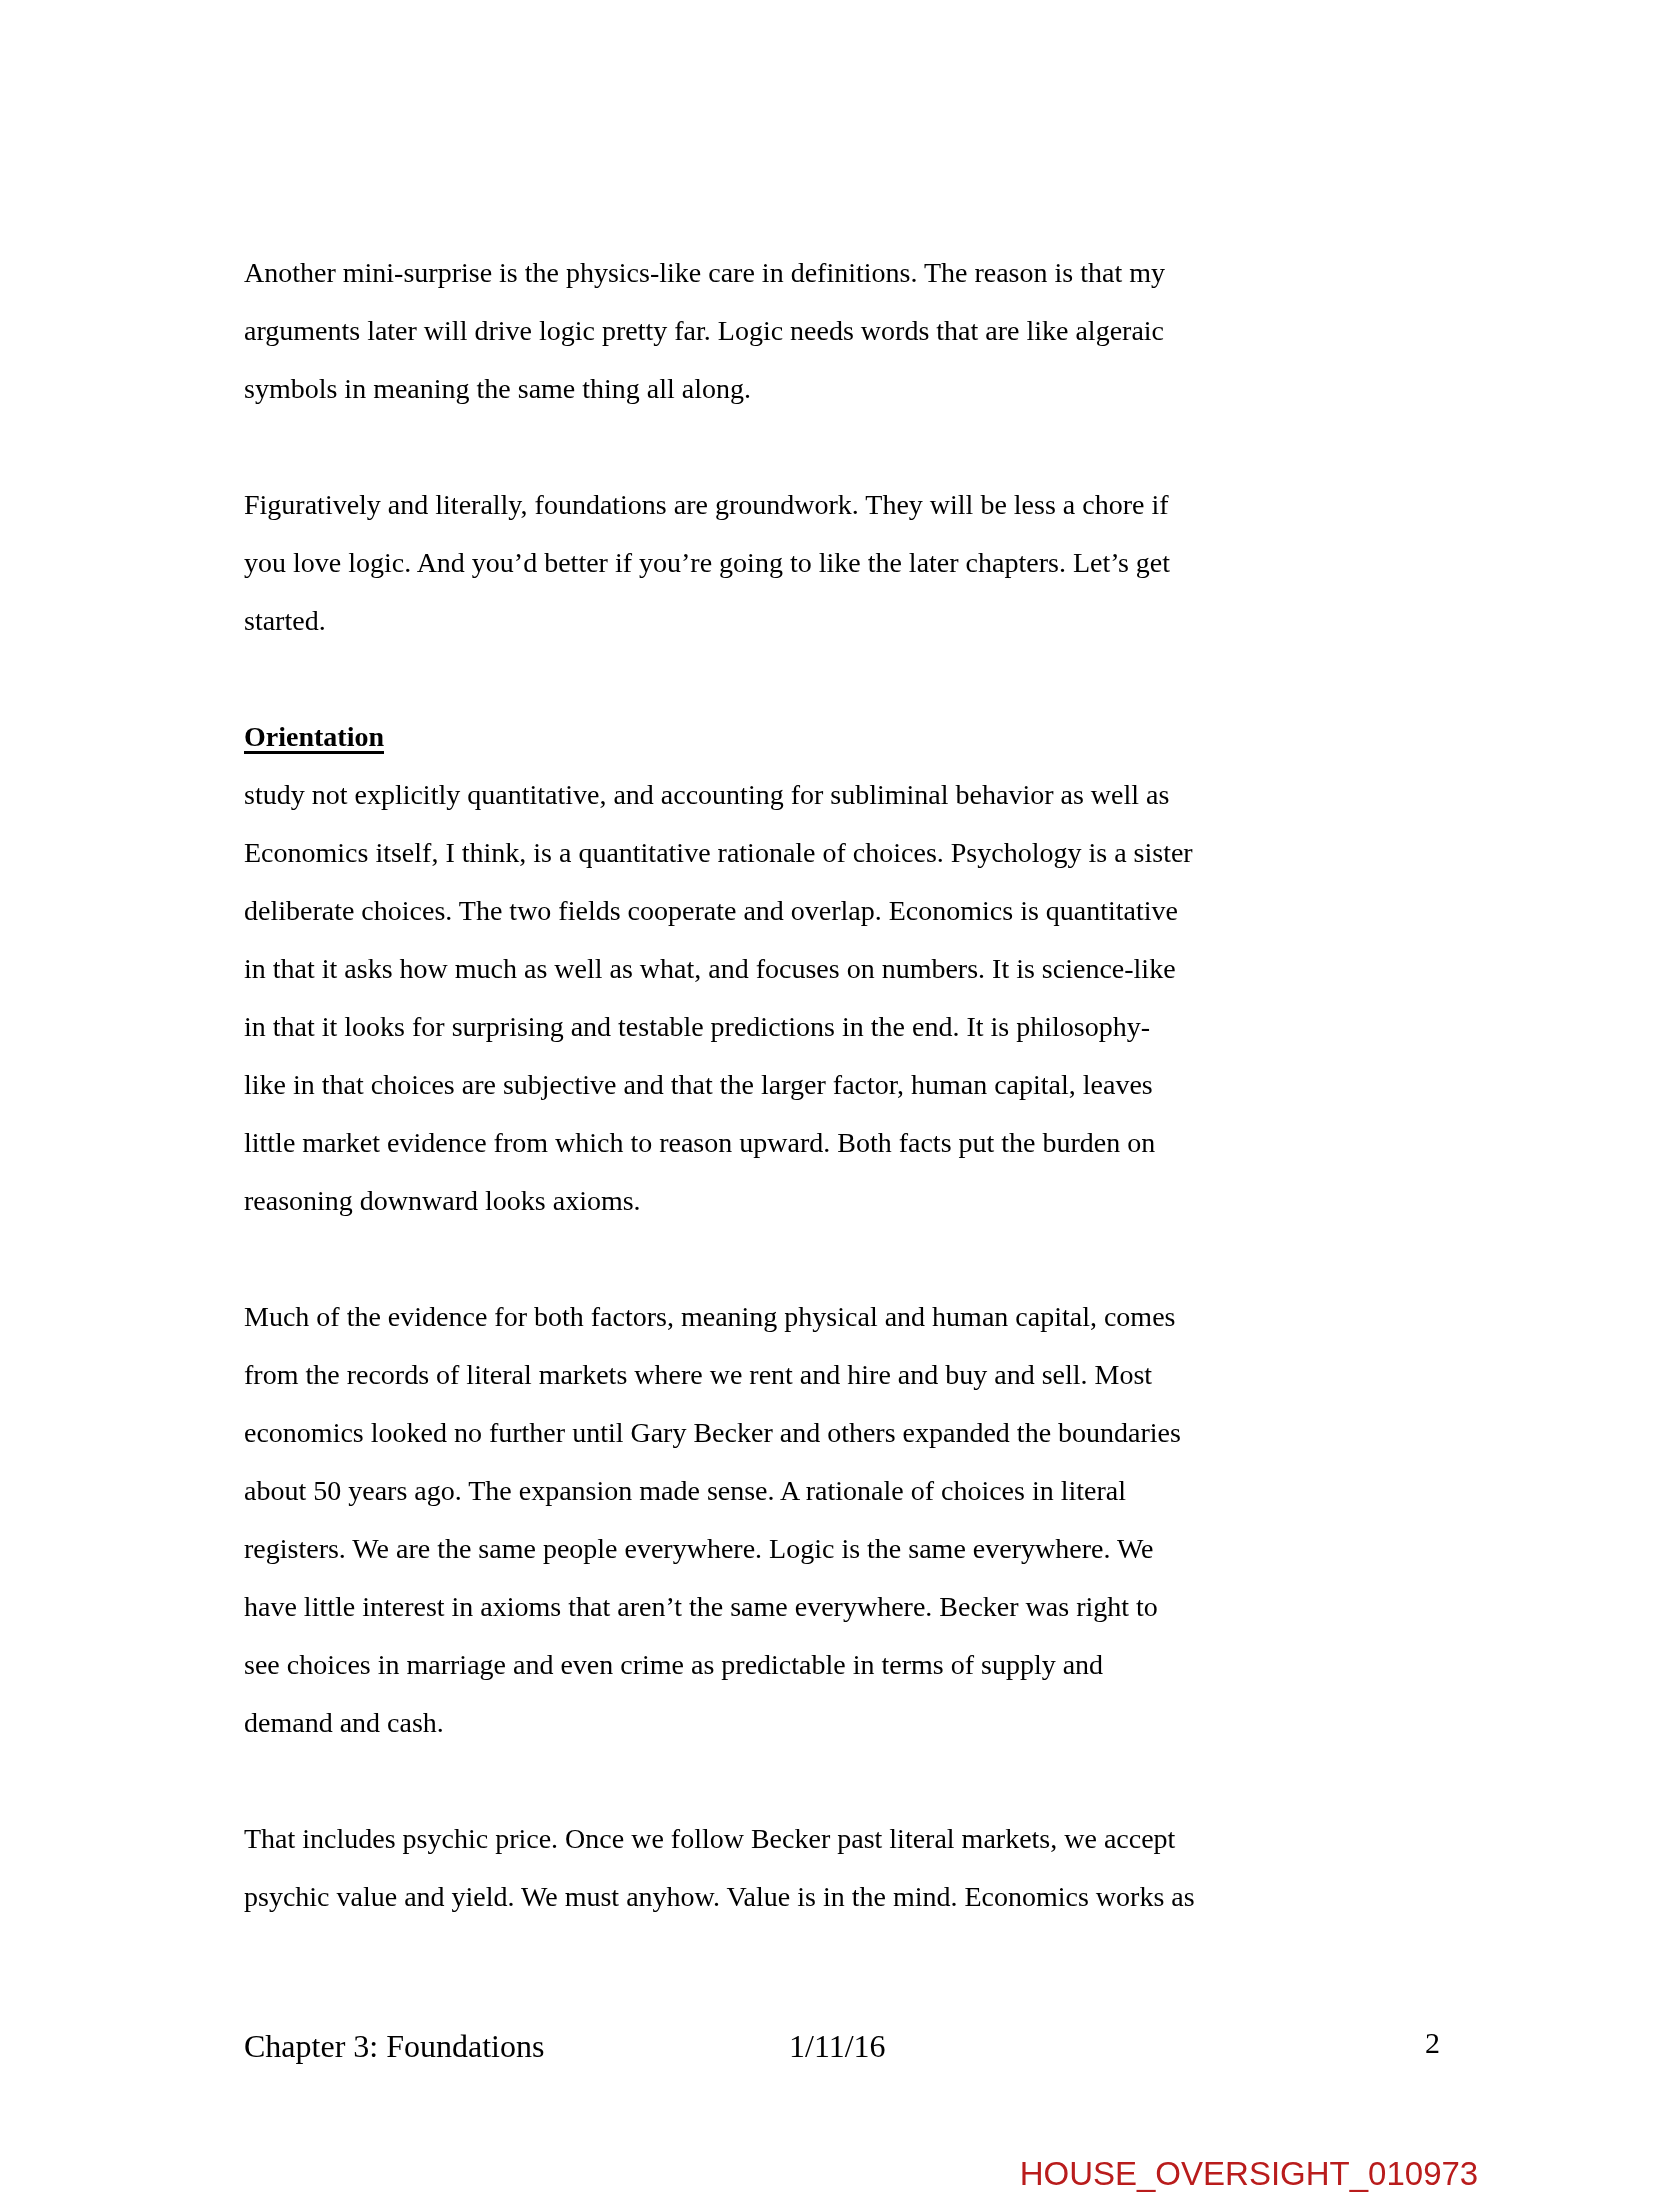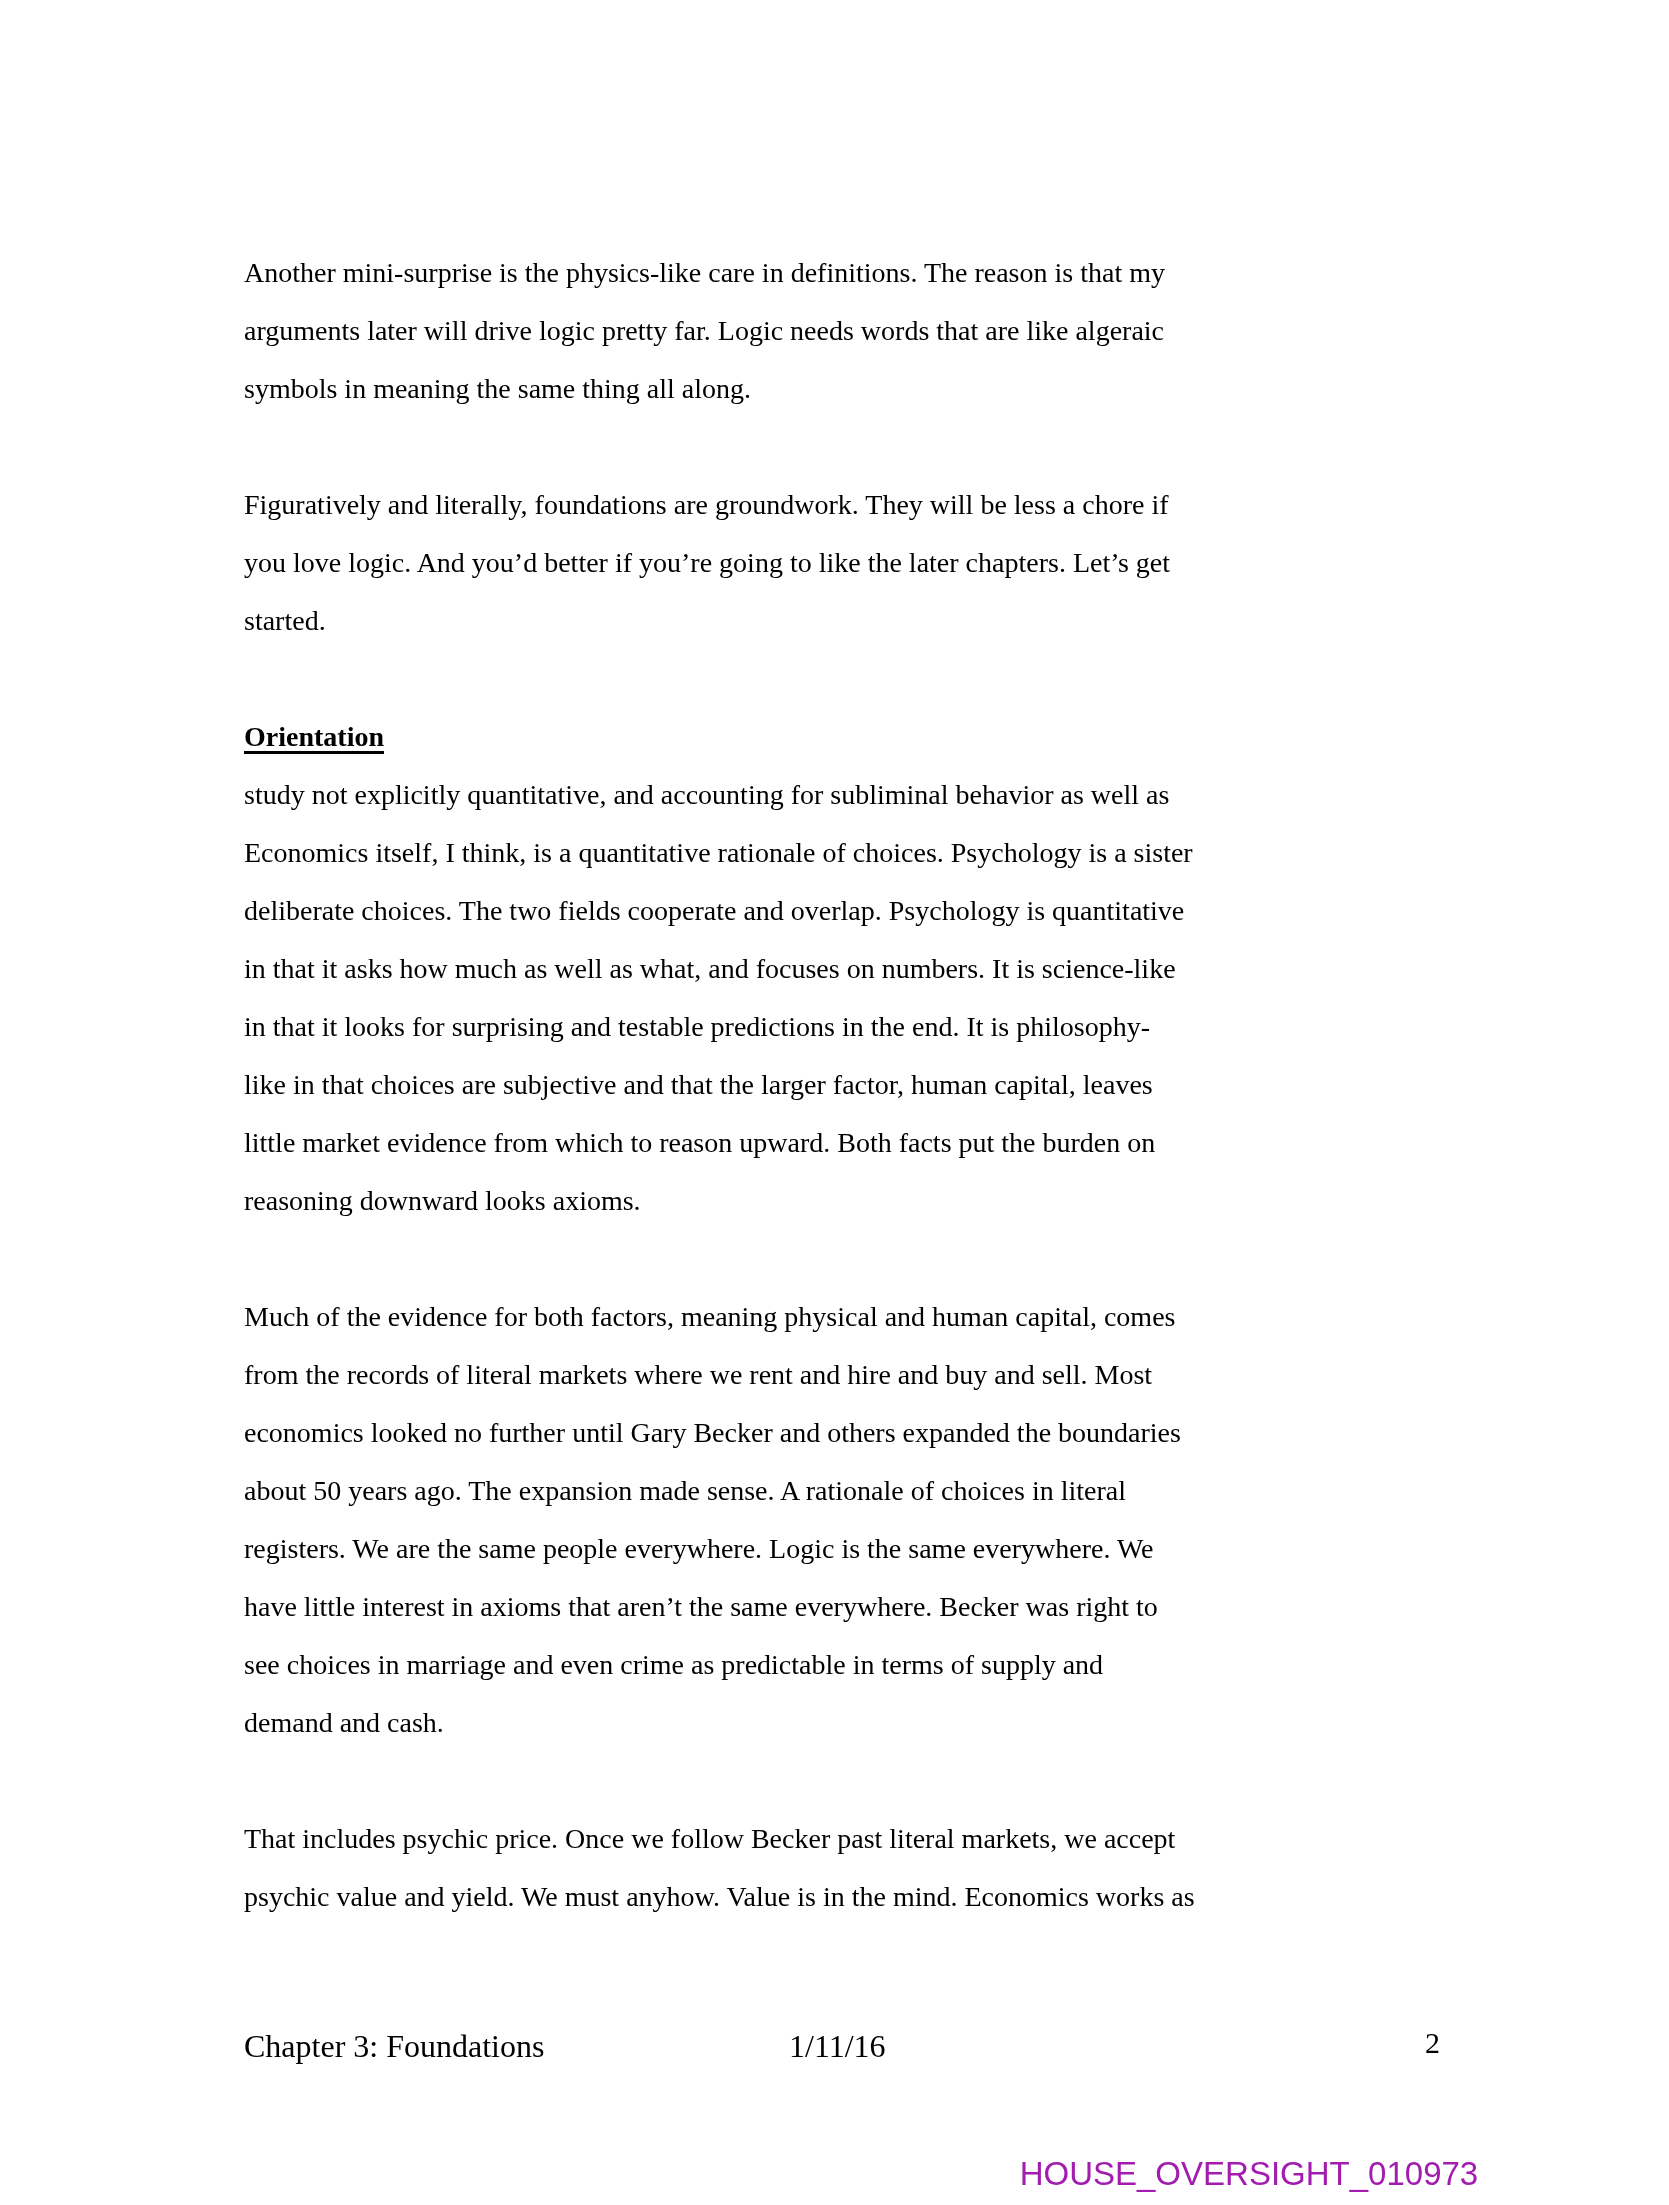--- a/index.html
+++ b/index.html
@@ -56,21 +56,21 @@
     font-size: 30px;
   }
   .bates-stamp {
     position: absolute;
     right: 11.8px;
     top: 2155px;
     font-family: "Liberation Sans", "DejaVu Sans", sans-serif;
     font-size: 33px;
     line-height: 37px;
     white-space: nowrap;
-    color: #a21caf;
+    color: #b91c1c;
   }
 </style>
 </head>
 <body>
 
 <div class="page">
 
   <div class="doc-content">
 
   <div class="doc-para">
@@ -82,21 +82,21 @@
         <div class="doc-line">Figuratively and literally, foundations are groundwork. They will be less a chore if</div>
         <div class="doc-line">you love logic. And you’d better if you’re going to like the later chapters. Let’s get</div>
         <div class="doc-line">started.</div>
       </div>
       <div class="doc-heading-block">
         <div class="doc-line"><span class="heading-underline">Orientation</span></div>
       </div>
       <div class="doc-para">
         <div class="doc-line">study not explicitly quantitative, and accounting for subliminal behavior as well as</div>
         <div class="doc-line">Economics itself, I think, is a quantitative rationale of choices. Psychology is a sister</div>
-        <div class="doc-line">deliberate choices. The two fields cooperate and overlap. Psychology is quantitative</div>
+        <div class="doc-line">deliberate choices. The two fields cooperate and overlap. Economics is quantitative</div>
         <div class="doc-line">in that it asks how much as well as what, and focuses on numbers. It is science-like</div>
         <div class="doc-line">in that it looks for surprising and testable predictions in the end. It is philosophy-</div>
         <div class="doc-line">like in that choices are subjective and that the larger factor, human capital, leaves</div>
         <div class="doc-line">little market evidence from which to reason upward. Both facts put the burden on</div>
         <div class="doc-line">reasoning downward looks axioms.</div>
       </div>
       <div class="doc-para">
         <div class="doc-line">Much of the evidence for both factors, meaning physical and human capital, comes</div>
         <div class="doc-line">from the records of literal markets where we rent and hire and buy and sell. Most</div>
         <div class="doc-line">economics looked no further until Gary Becker and others expanded the boundaries</div>

